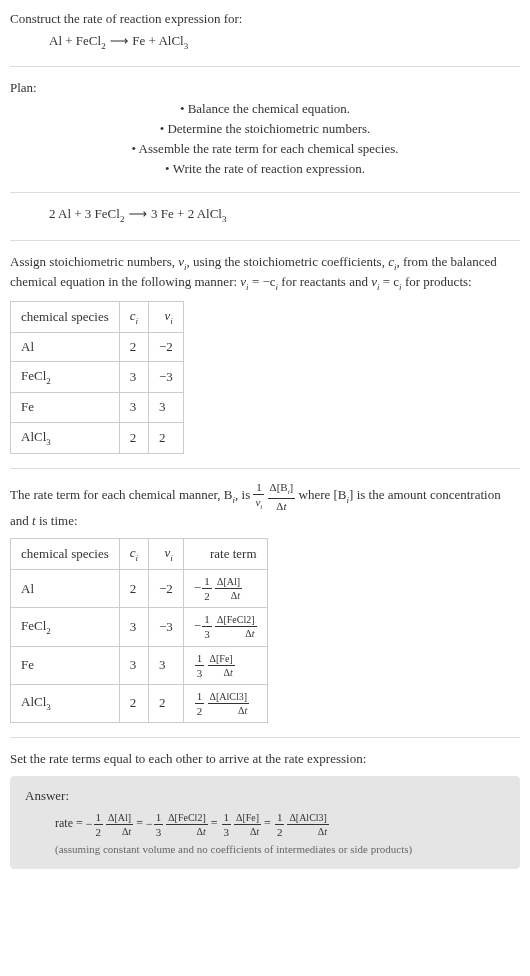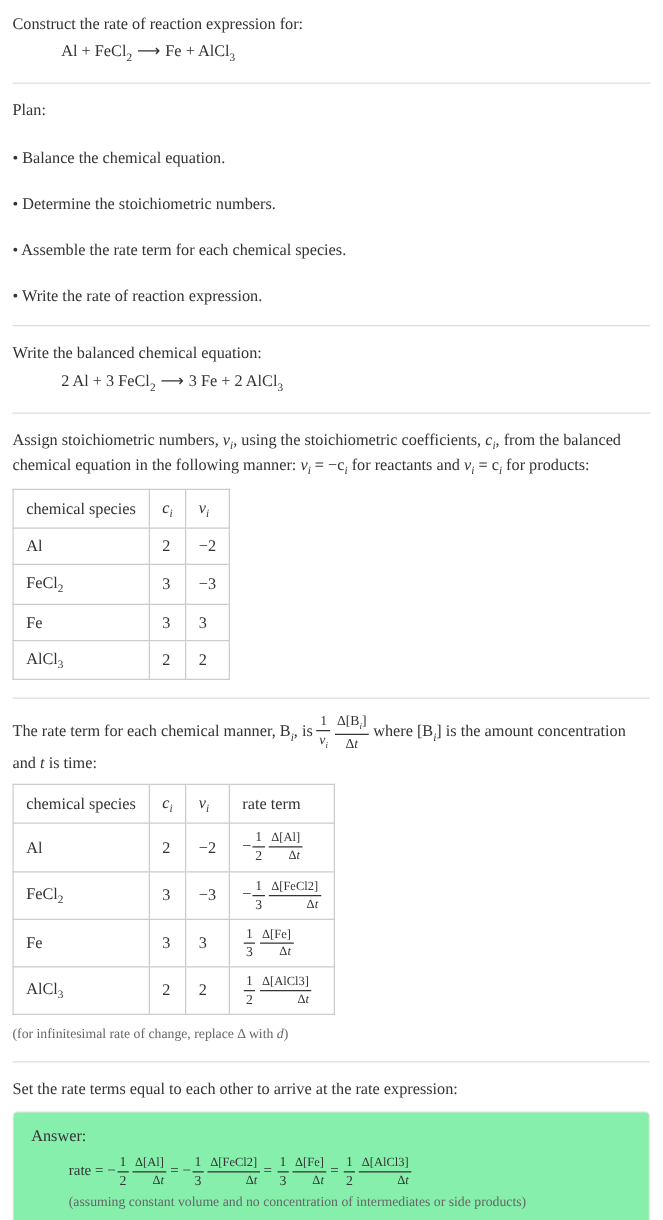--- a/index.html
+++ b/index.html
@@ -31,36 +31,38 @@
     }
     .sub {
       font-size: 9px;
       vertical-align: sub;
     }
     .italic {
       font-style: italic;
     }
     .plan-item {
       margin-left: 0;
-      margin-top: 19px;
+      margin-top: 2px;
+      text-align: center;
     }
     table {
       border-collapse: collapse;
       margin-top: 8px;
       margin-bottom: 8px;
     }
     th, td {
       border: 1px solid #cccccc;
       padding: 5px 10px;
       text-align: left;
       font-weight: normal;
       font-size: 13px;
     }
     th {
       background: #ffffff;
+      text-align: right;
     }
     .frac {
       display: inline-block;
       text-align: center;
       vertical-align: middle;
       font-size: 11px;
       line-height: 1;
     }
     .frac .num {
       display: block;
@@ -72,21 +74,21 @@
       display: block;
       padding: 1px 2px 0 2px;
       line-height: 1.1;
     }
     .note {
       font-size: 11px;
       color: #666666;
       margin-top: 4px;
     }
     .answer-box {
-      background: #86efac;
+      background: #e5e5e5;
       border: 1px solid #e8e6e0;
       border-radius: 4px;
       padding: 10px 14px;
       margin-top: 8px;
     }
     .answer-label {
       margin-bottom: 6px;
     }
     .answer-rate {
       padding-left: 30px;
@@ -142,21 +144,20 @@
   <div>Plan:</div>
   <div class="plan-item">• Balance the chemical equation.</div>
   <div class="plan-item">• Determine the stoichiometric numbers.</div>
   <div class="plan-item">• Assemble the rate term for each chemical species.</div>
   <div class="plan-item">• Write the rate of reaction expression.</div>
 </div>
 
 <hr>
 
 <div class="section">
-  <div>Write the balanced chemical equation:</div>
   <div class="equation">
     2 Al + 3 FeCl<span class="sub">2</span><span class="arrow">⟶</span>3 Fe + 2 AlCl<span class="sub">3</span>
   </div>
 </div>
 
 <hr>
 
 <div class="section">
   <div>
     <span>Assign stoichiometric numbers, </span><span class="italic">ν</span><span class="sub italic">i</span><span>, using the stoichiometric coefficients, </span><span class="italic">c</span><span class="sub italic">i</span><span>, from the balanced chemical equation in the following manner: </span><span class="italic">ν</span><span class="sub italic">i</span><span> = −c</span><span class="sub italic">i</span><span> for reactants and </span><span class="italic">ν</span><span class="sub italic">i</span><span> = c</span><span class="sub italic">i</span><span> for products:</span>
@@ -246,37 +247,34 @@
       <td>AlCl<span class="sub">3</span></td>
       <td>2</td>
       <td>2</td>
       <td class="rate-cell">
         <span class="neg"></span><span class="frac"><span class="num">1</span><span class="den">2</span></span>
         <span class="delta-frac"><span class="num">Δ[AlCl3]</span><span class="den">Δ<span class="italic">t</span></span></span>
       </td>
     </tr>
   </tbody>
     </table>
-  <div class="note">
-    (for infinitesimal rate of change, replace Δ with <span class="italic">d</span>)
-  </div>
 </div>
 
 <hr>
 
 <div class="section">
   <div>Set the rate terms equal to each other to arrive at the rate expression:</div>
   <div class="answer-box">
     <div class="answer-label">Answer:</div>
     <div class="answer-rate">
       <span>rate = </span>
       <span class="neg">−</span><span class="frac"><span class="num">1</span><span class="den">2</span></span>
       <span class="delta-frac"><span class="num">Δ[Al]</span><span class="den">Δ<span class="italic">t</span></span></span>
       = <span class="neg">−</span><span class="frac"><span class="num">1</span><span class="den">3</span></span>
       <span class="delta-frac"><span class="num">Δ[FeCl2]</span><span class="den">Δ<span class="italic">t</span></span></span>
       = <span class="neg"></span><span class="frac"><span class="num">1</span><span class="den">3</span></span>
       <span class="delta-frac"><span class="num">Δ[Fe]</span><span class="den">Δ<span class="italic">t</span></span></span>
       = <span class="neg"></span><span class="frac"><span class="num">1</span><span class="den">2</span></span>
       <span class="delta-frac"><span class="num">Δ[AlCl3]</span><span class="den">Δ<span class="italic">t</span></span></span>
     </div>
-    <div class="answer-note">(assuming constant volume and no concentration of intermediates or side products)</div>
+    <div class="answer-note">(assuming constant volume and no coefficients of intermediates or side products)</div>
   </div>
 </div>
 
 </body></html>

